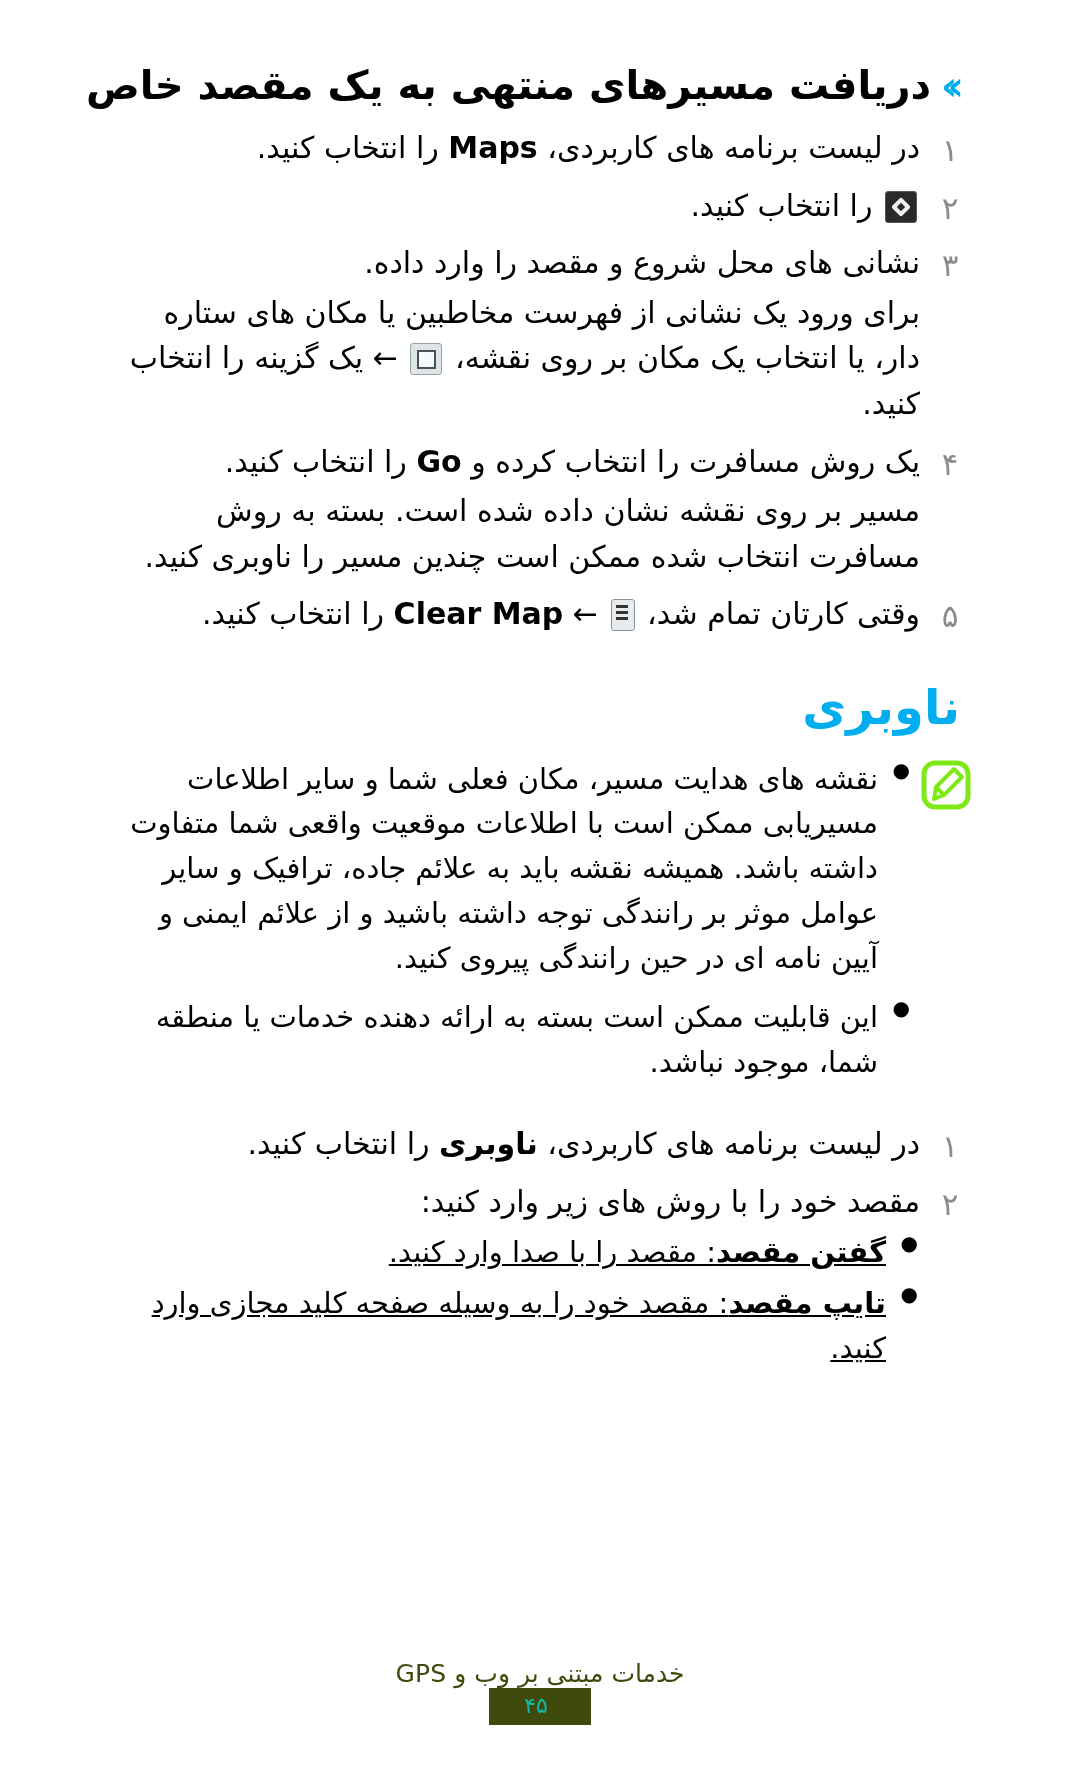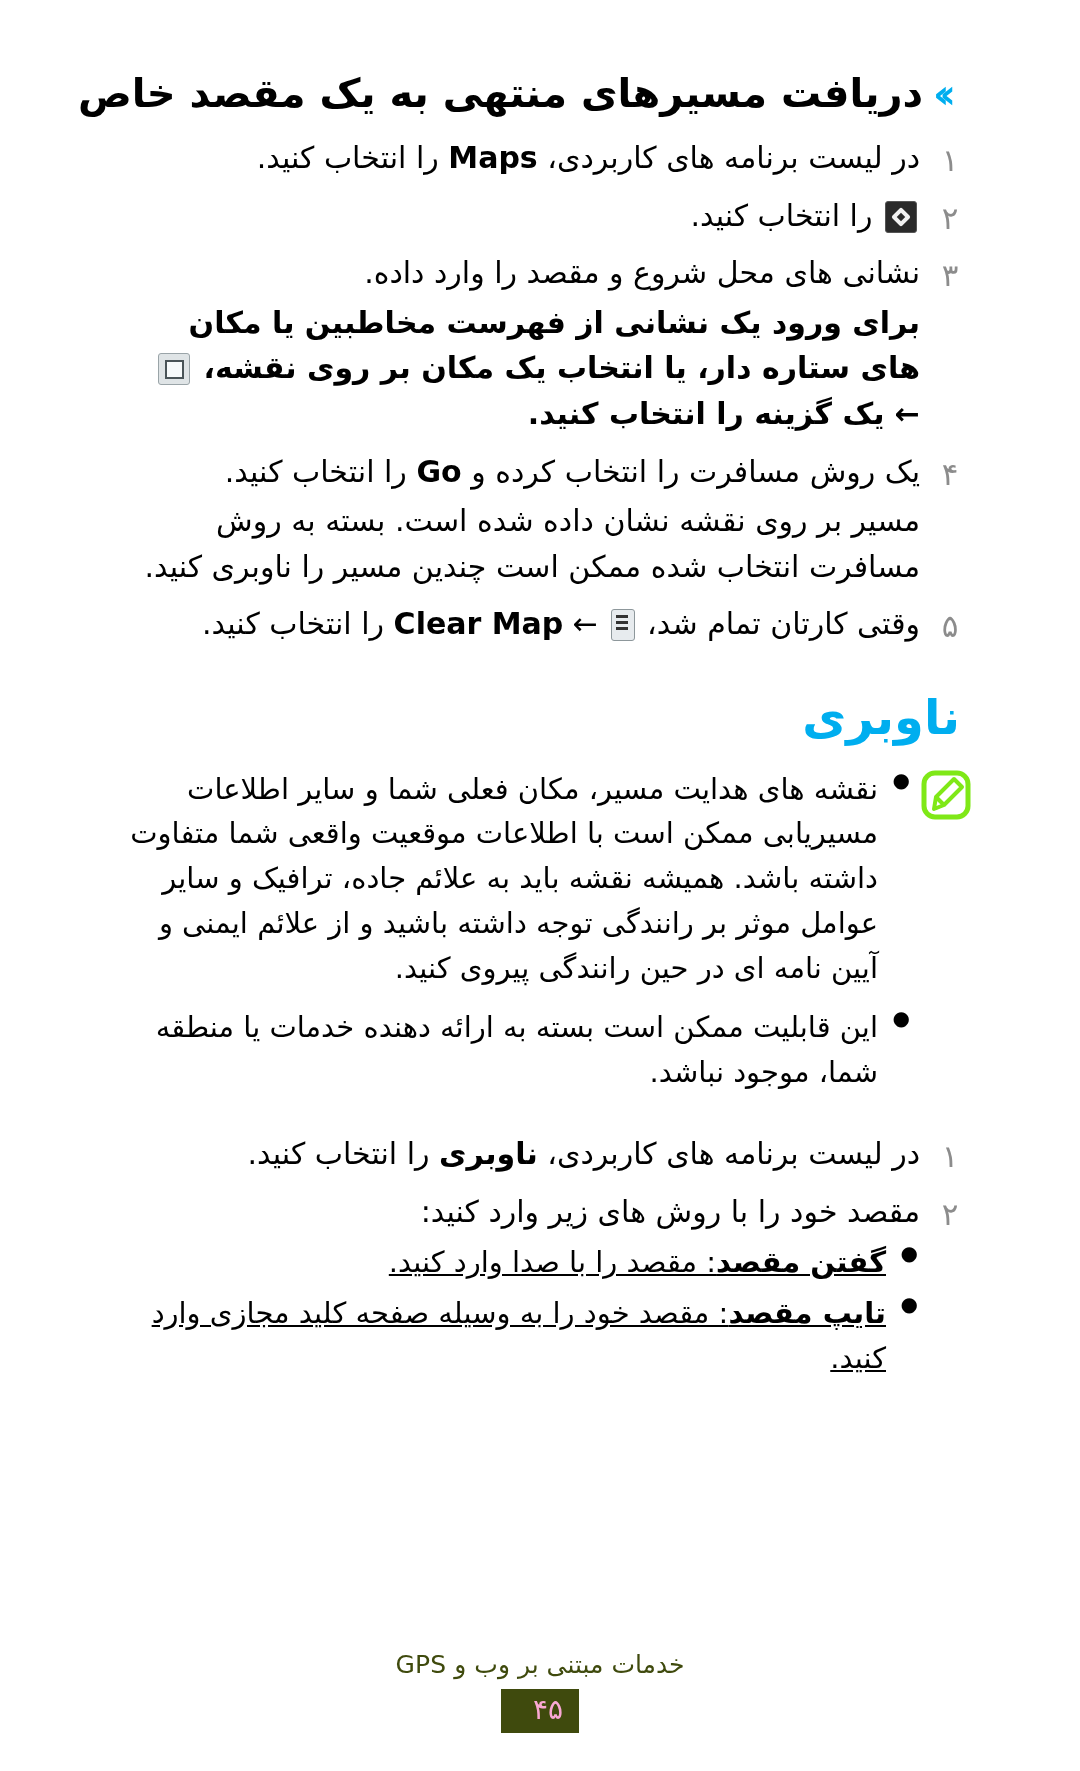--- a/index.html
+++ b/index.html
@@ -24,21 +24,21 @@
     padding: 0;
   }
 
   
   .section-title {
     direction: rtl;
     text-align: right;
     font-size: 40px;
     font-weight: bold;
     letter-spacing: 0;
-    margin: 16px;
+    margin: 8px;
     padding: 52px 118px 0 120px;
     line-height: 1.25;
     white-space: nowrap;
   }
   .chev {
     color: #00AEEF;
     font-size: 40px;
     font-weight: bold;
     display: inline-block;
     vertical-align: -1px;
@@ -221,28 +221,28 @@
     left: 0;
     right: 0;
     bottom: 54px;
     text-align: center;
   }
   .footer-text {
     direction: rtl;
     color: #3f4a0d;
     font-size: 25px;
     letter-spacing: 0.2px;
-    margin-bottom: 10px;
+    margin-bottom: 0;
   }
   .page-badge {
     display: inline-block;
     background: #3f4a0d;
-    color: #f9a8d4;
-    font-size: 28px;
-    padding: 5px 8px 7px 24px;
+    color: #14b8a6;
+    font-size: 22px;
+    padding: 5px 32px 7px 24px;
     line-height: 1.15;
     min-width: 46px;
   }
 </style>
 </head>
 <body>
 
 <div class="page">
 
   <h1 class="section-title">
@@ -260,21 +260,21 @@
 
     <li class="step">
       <span class="step-num">۲</span>
       <span class="ic ic-nav"></span>
       <span>را انتخاب کنید.</span>
     </li>
 
     <li class="step">
       <span class="step-num">۳</span>
       <span>نشانی های محل شروع و مقصد را وارد داده.</span>
-      <div style="padding-top:4px;font-weight:bold;">
+      <div style="padding-top:4px;">
         <span>برای ورود یک نشانی از فهرست مخاطبین یا مکان های ستاره دار، یا انتخاب یک مکان بر روی نقشه،</span>
         <span class="ic ic-layer"></span>
         <span>←</span>
         <span>یک گزینه را انتخاب کنید.</span>
       </div>
     </li>
 
     <li class="step">
       <span class="step-num">۴</span>
       <span>یک روش مسافرت را انتخاب کرده و</span>

